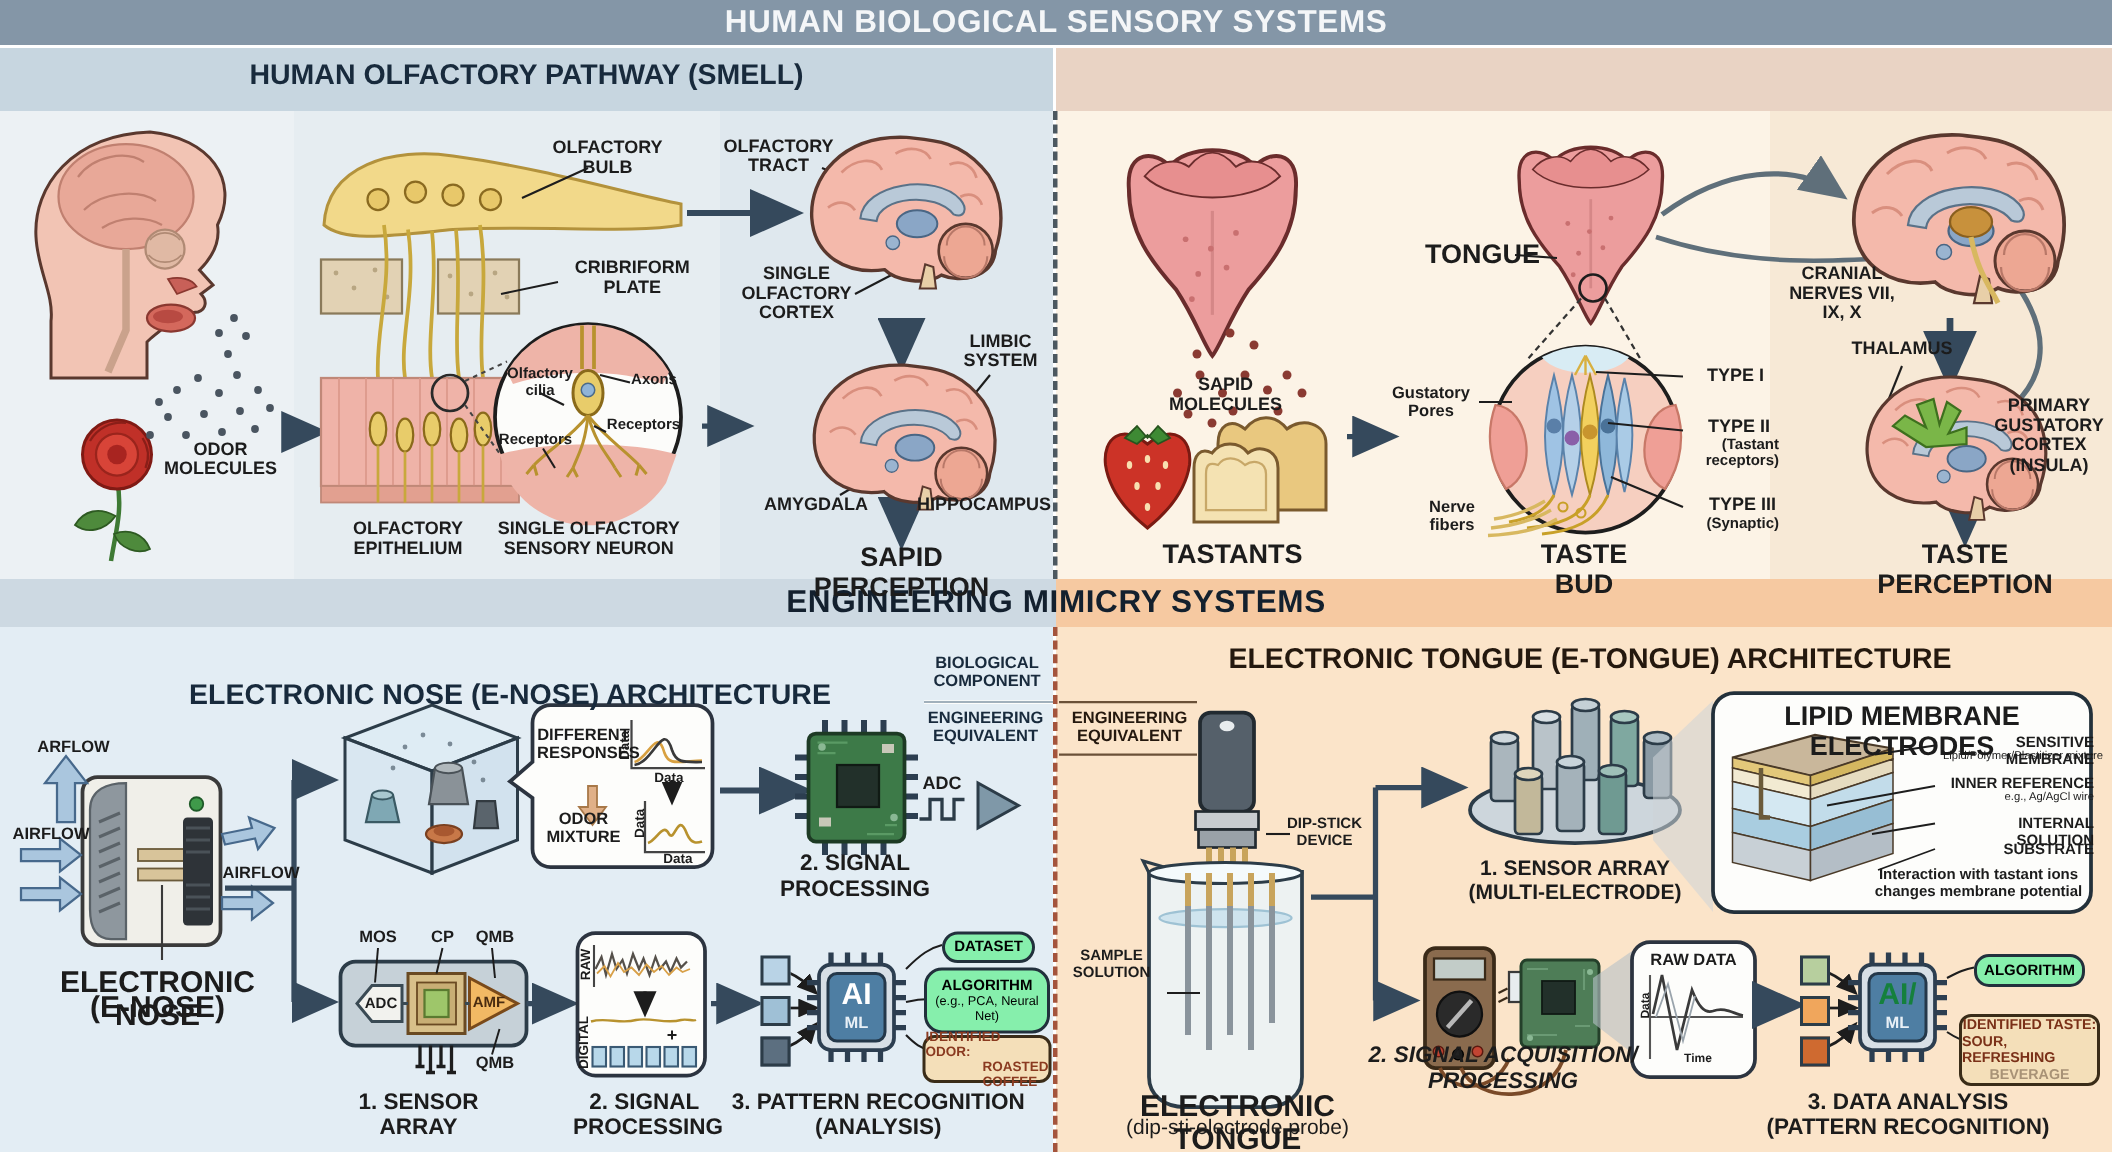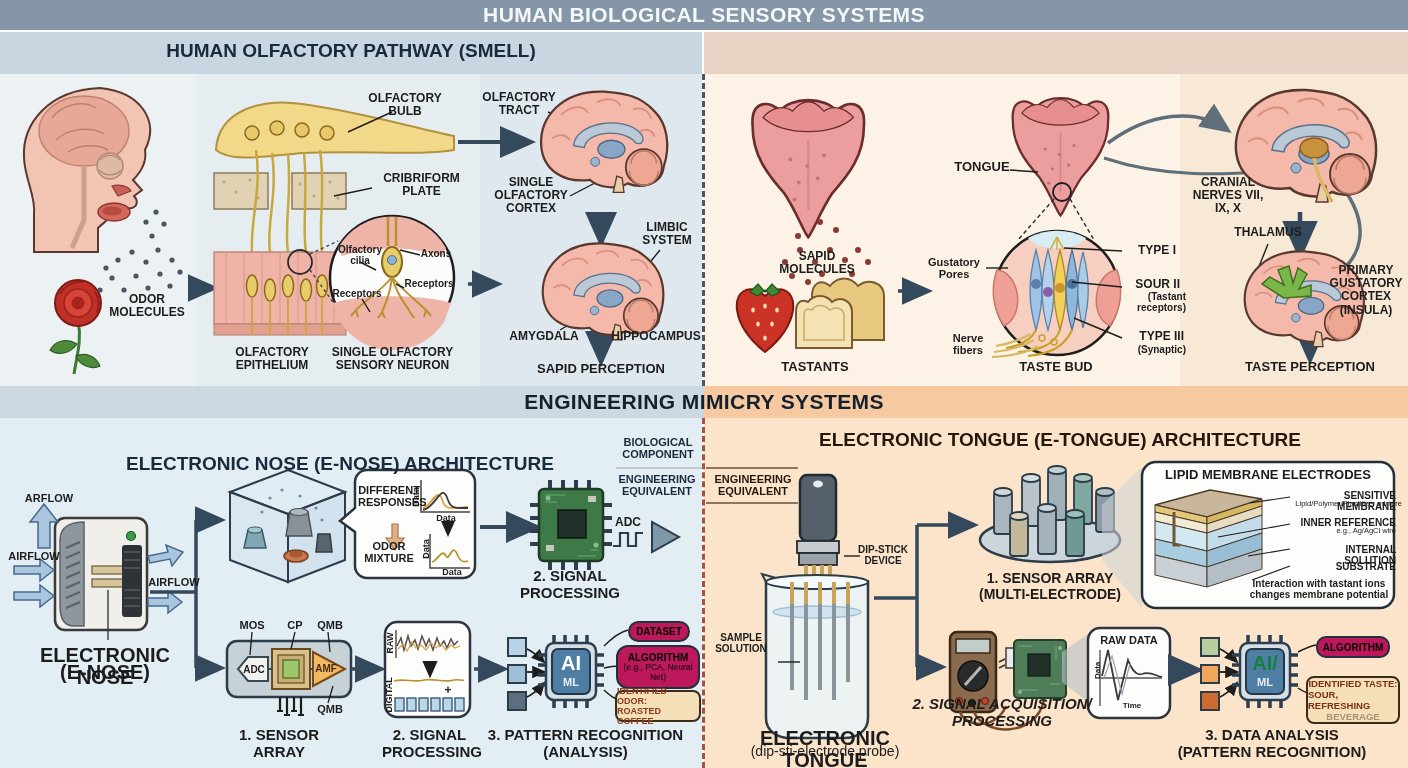--- a/index.html
+++ b/index.html
@@ -2,26 +2,26 @@
 <html><head>
 <meta charset="utf-8">
 <style>
   html,body{margin:0;padding:0;background:#fff;}
   #canvas{position:relative;width:1408px;height:768px;overflow:hidden;
     font-family:"Liberation Sans","DejaVu Sans",sans-serif;}
   .bg{position:absolute;}
   .lbl{position:absolute;font-weight:700;color:#1c1c1c;text-align:center;line-height:1.1;z-index:5;}
   .lbl.lft{text-align:right}
   .f9{font-size:9px}.f10{font-size:10px}.f11{font-size:11px}.f12{font-size:12px}
-  .f13{font-size:13px}.f14{font-size:14px}.f15{font-size:15px}.f16{font-size:20px}
+  .f13{font-size:18px}.f14{font-size:14px}.f15{font-size:15px}.f16{font-size:20px}
   .f19{font-size:19px}.f21{font-size:21px;letter-spacing:.4px}
   .thin{font-weight:400}
   .rot{transform:rotate(-90deg);transform-origin:center;}
   .navy{color:#182a3c}.brown{color:#24180e}
-  .pill{position:absolute;background:#be185d;border:2.5px solid #22303c;border-radius:12px;z-index:5;
+  .pill{position:absolute;background:#86efac;border:2.5px solid #22303c;border-radius:12px;z-index:5;
         display:flex;flex-direction:column;align-items:center;justify-content:center;}
   .tanbox{position:absolute;background:#f4dfb9;border:2px solid #3a2c18;border-radius:8px;z-index:5;
         display:flex;flex-direction:column;align-items:center;justify-content:center;}
   .sq{position:absolute;border:2px solid #2c3c48;z-index:4;}
   svg{display:block}
   #art{position:absolute;left:0;top:0;z-index:3;pointer-events:none;}
   .vdash-top{position:absolute;left:702px;top:74px;width:0;height:312px;border-left:3px dashed #4c5860;z-index:4;}
   .vdash-bot{position:absolute;left:702px;top:418px;width:0;height:350px;border-left:3px dashed #a4543c;z-index:4;}
 </style>
 </head>
@@ -542,21 +542,21 @@
   <div class="lbl f12" style="left:508px;top:330px;width:72px;">AMYGDALA</div>
   <div class="lbl f12" style="left:606px;top:330px;width:100px;">HIPPOCAMPUS</div>
   <div class="lbl f13" style="left:530px;top:362px;width:142px;">SAPID PERCEPTION</div>
 
   <div class="lbl f12" style="left:772px;top:250px;width:90px;">SAPID MOLECULES</div>
   <div class="lbl f13" style="left:775px;top:360px;width:80px;">TASTANTS</div>
   <div class="lbl f13" style="left:950px;top:160px;width:64px;">TONGUE</div>
   <div class="lbl f11 thin" style="left:922px;top:256px;width:64px;font-weight:600;">Gustatory Pores</div>
   <div class="lbl f11 thin" style="left:944px;top:332px;width:48px;font-weight:600;">Nerve fibers</div>
   <div class="lbl f12 lft" style="left:1126px;top:244px;width:50px;">TYPE I</div>
-  <div class="lbl f12 lft" style="left:1126px;top:278px;width:54px;">SOUR II</div>
+  <div class="lbl f12 lft" style="left:1126px;top:278px;width:54px;">TYPE II</div>
   <div class="lbl f10 lft thin" style="left:1126px;top:291px;width:60px;font-weight:600;">(Tastant receptors)</div>
   <div class="lbl f12 lft" style="left:1126px;top:330px;width:58px;">TYPE III</div>
   <div class="lbl f10 lft thin" style="left:1126px;top:344px;width:60px;font-weight:600;">(Synaptic)</div>
   <div class="lbl f13" style="left:1012px;top:360px;width:88px;">TASTE BUD</div>
   <div class="lbl f12" style="left:1192px;top:176px;width:72px;">CRANIAL NERVES VII, IX, X</div>
   <div class="lbl f12" style="left:1228px;top:226px;width:80px;">THALAMUS</div>
   <div class="lbl f12" style="left:1326px;top:264px;width:80px;">PRIMARY GUSTATORY CORTEX (INSULA)</div>
   <div class="lbl f13" style="left:1234px;top:360px;width:152px;">TASTE PERCEPTION</div>
 
   <div class="lbl f11 navy" style="left:612px;top:436px;width:92px;">BIOLOGICAL COMPONENT</div>
@@ -595,21 +595,21 @@
   <div class="sq" style="left:507px;top:691px;width:16px;height:16px;background:#5c6f80;"></div>
   <div class="pill" style="left:628px;top:621px;width:58px;height:17px;">
     <span class="f10" style="font-weight:700;">DATASET</span>
   </div>
   <div class="pill" style="left:616px;top:645px;width:80px;height:40px;border-radius:12px;">
     <span class="f10" style="font-weight:700;">ALGORITHM</span>
     <span style="font-size:8.5px;font-weight:400;text-align:center;line-height:1.1;">(e.g., PCA, Neural Net)</span>
   </div>
   <div class="tanbox" style="left:615px;top:690px;width:82px;height:28px;">
     <span style="font-size:9px;font-weight:700;color:#8a3a20;">IDENTIFIED ODOR:</span>
-    <span style="font-size:9px;font-weight:700;color:#8a3a20;">ROASTED COFFEE</span>
+    <span style="font-size:9px;font-weight:700;color:#8a3a20;margin-left:38px;">ROASTED COFFEE</span>
   </div>
 
   <div class="lbl f10" style="left:852px;top:544px;width:62px;">DIP-STICK DEVICE</div>
   <div class="lbl f10" style="left:710px;top:632px;width:62px;">SAMPLE SOLUTION</div>
   <div class="lbl f16" style="left:740px;top:727px;width:170px;">ELECTRONIC TONGUE</div>
   <div class="lbl f14 thin" style="left:740px;top:744px;width:170px;font-weight:400;">(dip-sti-electrode probe)</div>
   <div class="lbl f14" style="left:975px;top:571px;width:150px;">1. SENSOR ARRAY</div>
   <div class="lbl f14" style="left:975px;top:587px;width:150px;">(MULTI-ELECTRODE)</div>
   <div class="lbl f13" style="left:1152px;top:468px;width:232px;">LIPID MEMBRANE ELECTRODES</div>
   <div class="lbl f10 lft" style="left:1292px;top:490px;width:104px;">SENSITIVE MEMBRANE</div>

